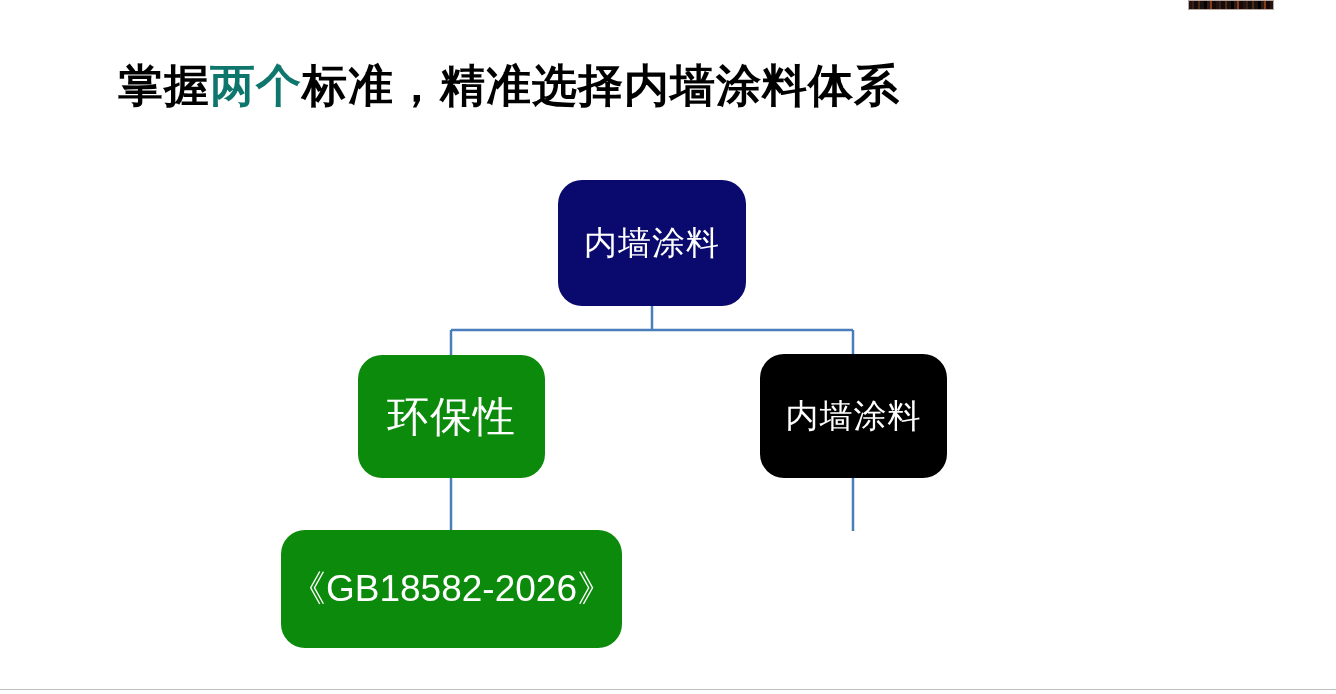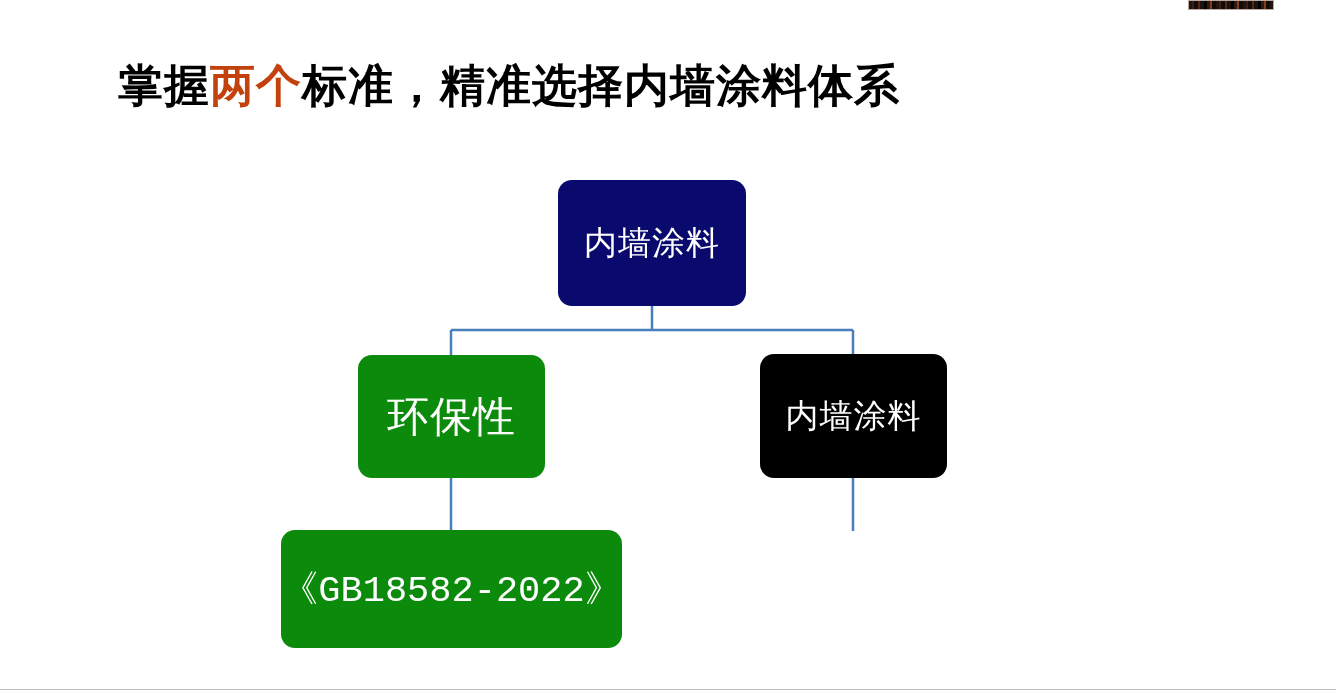--- a/index.html
+++ b/index.html
@@ -56,21 +56,21 @@
     top: 30px;
     font-size: 45px;
     font-weight: bold;
     line-height: 1.15;
     color: #000000;
     letter-spacing: 1px;
     white-space: nowrap;
     font-family: "DejaVu Sans", "Liberation Sans", sans-serif;
   }
   .title .accent {
-    color: #c2410c;
+    color: #0f766e;
   }
 
   
   .diagram {
     position: absolute;
     left: 0;
     top: 0;
     width: 1336px;
     height: 694px;
   }
@@ -78,27 +78,27 @@
     position: absolute;
     left: 0; top: 0;
     width: 1336px;
     height: 694px;
     pointer-events: none;
   }
 
   .node {
     position: absolute;
     box-sizing: border-box;
-    border-radius: 14px;
+    border-radius: 24px;
     display: flex;
     align-items: center;
     justify-content: center;
     color: #ffffff;
     text-align: center;
-    font-family: Liberation Mono, monospace;
+    font-family: Liberation Sans, sans-serif;
   }
 
   
   .node-root {
     left: 558px;
     top: 180px;
     width: 188px;
     height: 126px;
     background: #0a0a6e;
     font-size: 33px;
@@ -191,21 +191,21 @@
 
     <div class="node node-env">
       <span>环保性</span>
     </div>
 
     <div class="node node-tech">
       <span>内墙涂料</span>
     </div>
 
     <div class="node node-std-env">
-      <span>《GB18582-2022》</span>
+      <span>《GB18582-2026》</span>
     </div>
 
 
   </div>
 
   <div class="bottom-rule"></div>
 
 </div>
 
 </body></html>

